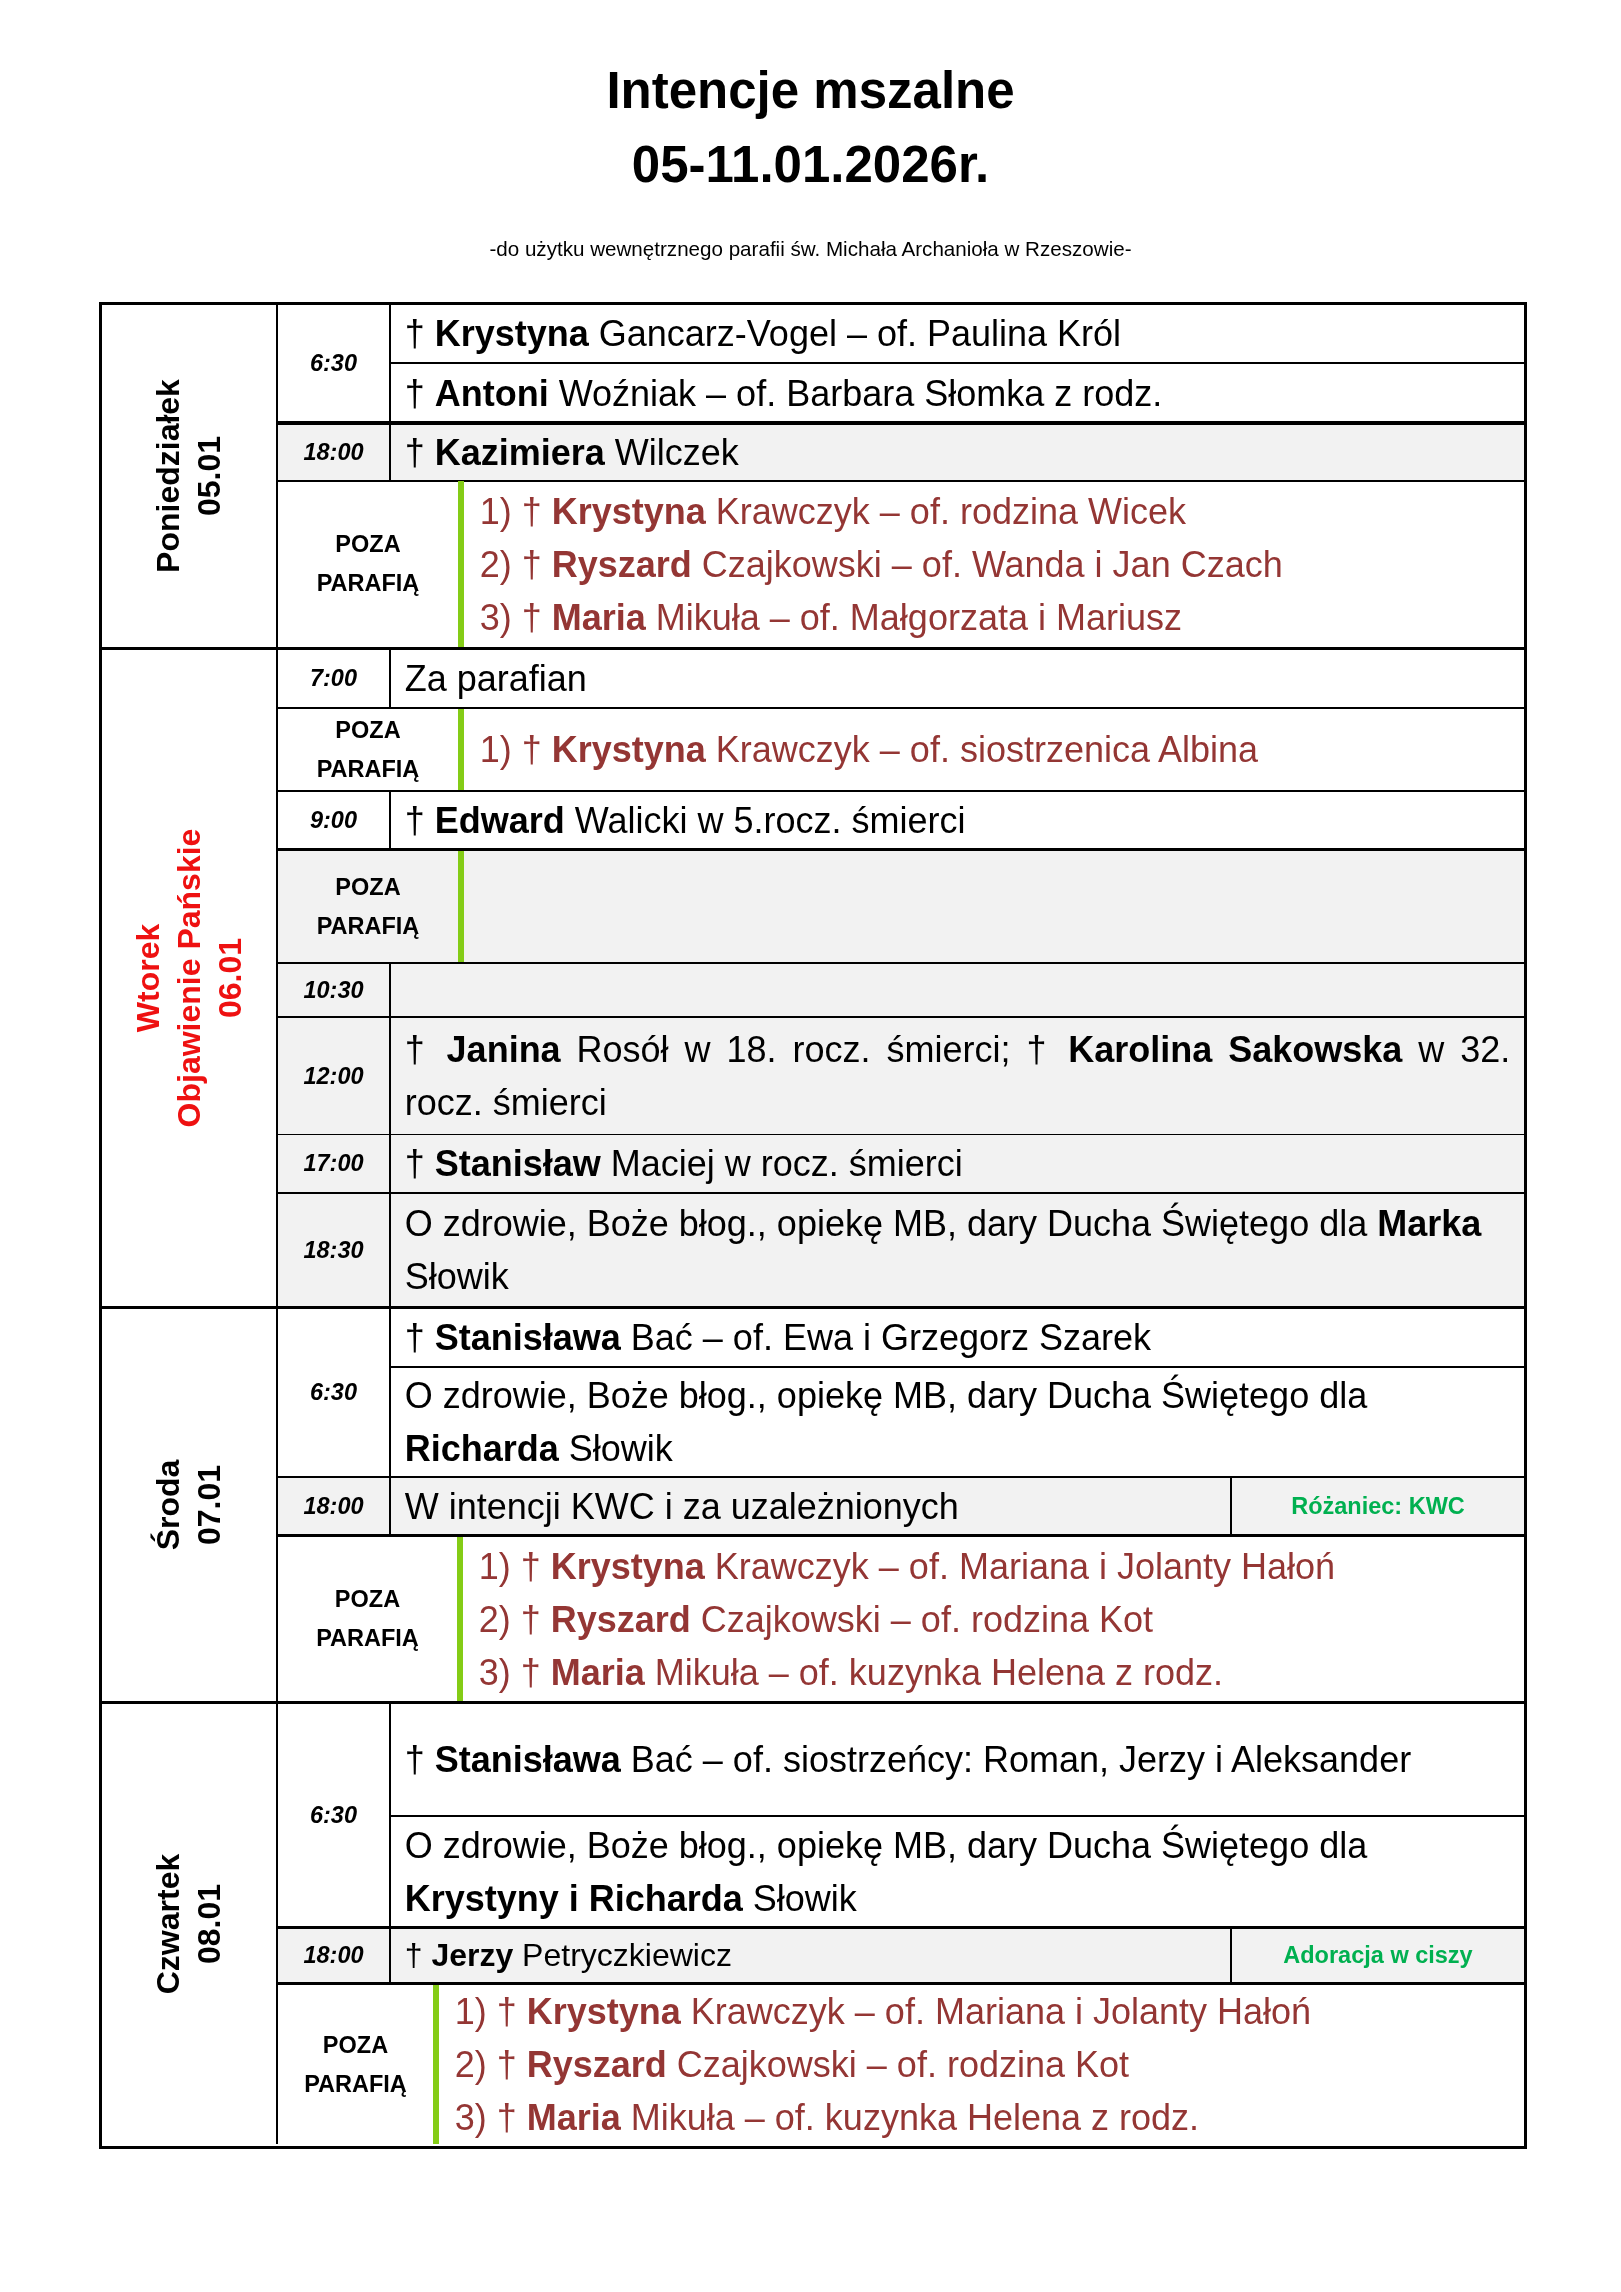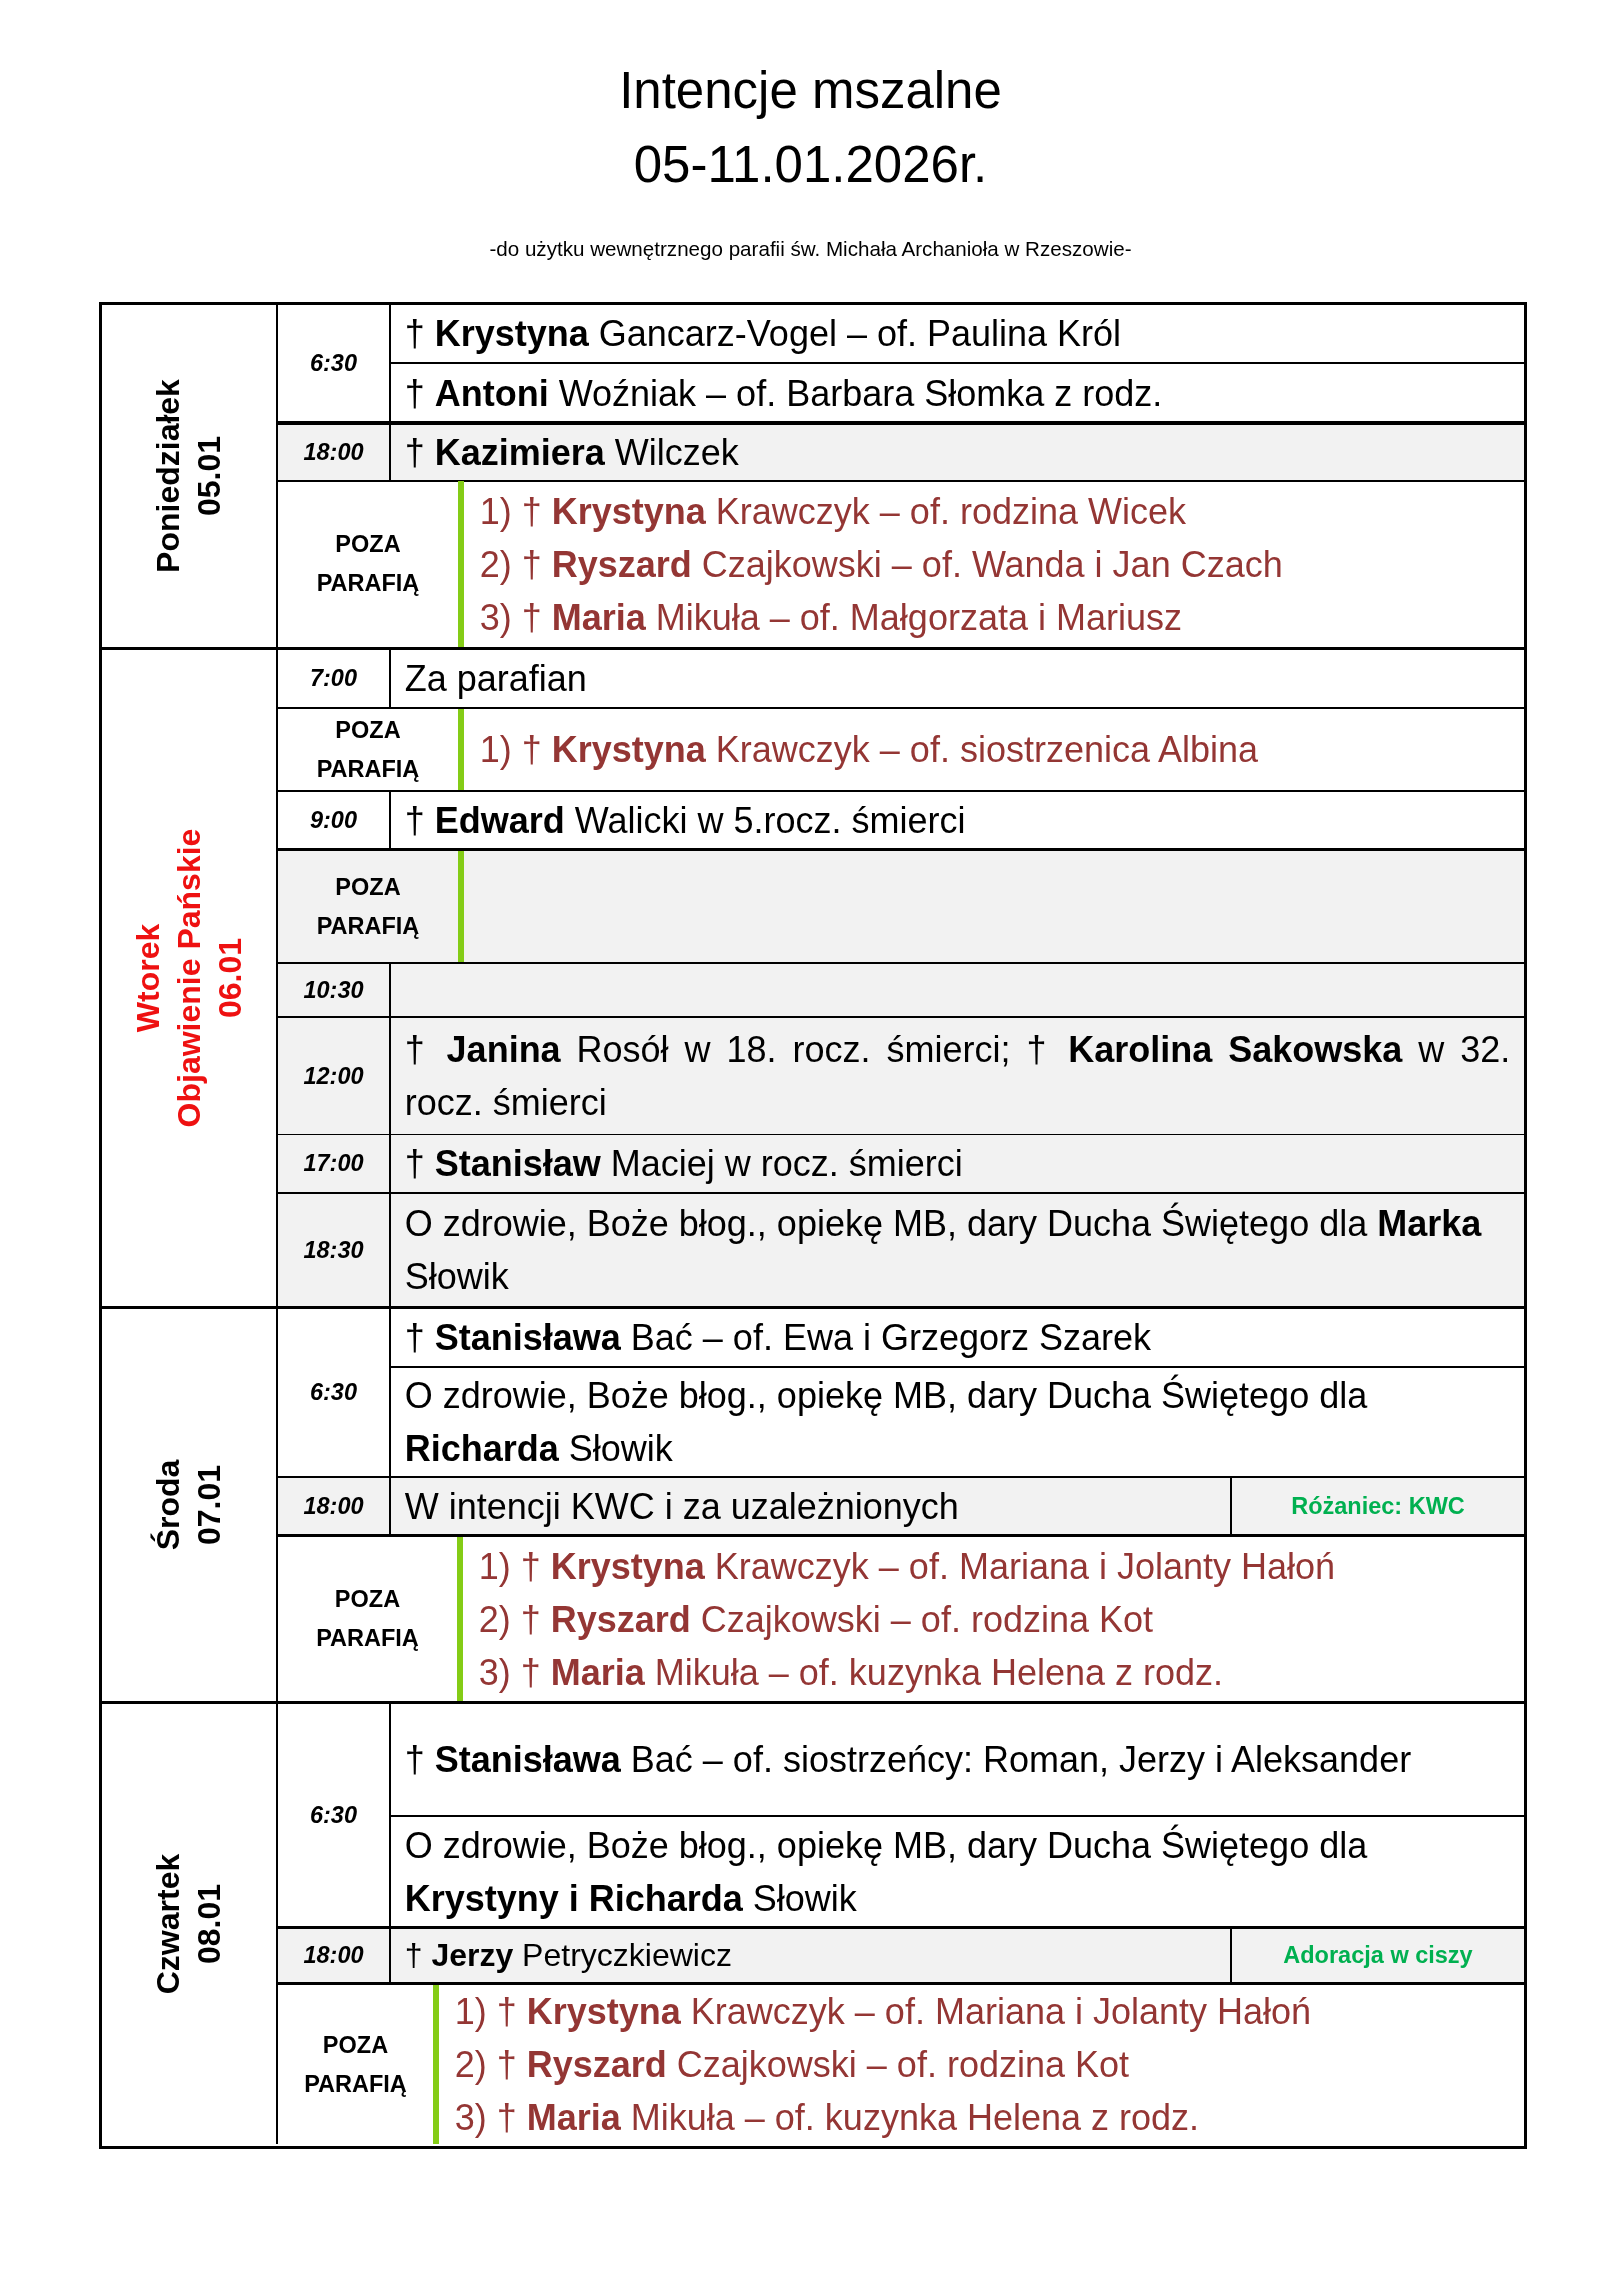--- a/index.html
+++ b/index.html
@@ -1,17 +1,17 @@
 <!DOCTYPE html>
 <html><head>
 <meta charset="utf-8">
 <style>
   html, body { margin:0; padding:0; background:#fff; }
   body { width:1621px; height:2293px; position:relative; font-family:"Liberation Sans", sans-serif; color:#000; }
-  .title { position:absolute; left:0; width:1621px; text-align:center; font-weight:normal; font-size:51px; }
+  .title { position:absolute; left:0; width:1621px; text-align:center; font-weight:bold; font-size:51px; }
   .subtitle { position:absolute; left:0; width:1621px; text-align:center; font-size:20.6px; top:237px; }
   .tbl { position:absolute; left:99px; top:302px; width:1428px; height:1847px; border:3.9px solid #000; box-sizing:border-box; }
   .day { position:absolute; left:0; width:176px; border-bottom:3.9px solid #000; box-sizing:border-box; border-right:2.9px solid #000; }
   .day .lbl { position:absolute; left:50%; top:50%; transform:translate(-50%,-50%) rotate(-90deg); white-space:nowrap; text-align:center; font-weight:bold; font-size:32px; line-height:41px; }
   .day .lbl.red { color:#ee1111; }
   .row { position:absolute; left:176px; right:0; box-sizing:border-box; border-bottom:2px solid #000; }
   .row.gray { background:#f2f2f2; }
   .row.thick { border-bottom:3.9px solid #000; }
   .time { position:absolute; left:0; top:0; bottom:0; width:113px; display:flex; align-items:center; justify-content:center; font-weight:bold; font-style:italic; font-size:23.5px; border-right:2px solid #000; box-sizing:border-box;text-align:right; }
   .content { position:absolute; left:113px; right:0; top:0; bottom:0; padding:0 13.7px; display:flex; flex-direction:column; justify-content:center; font-size:36px; line-height:53px; }

